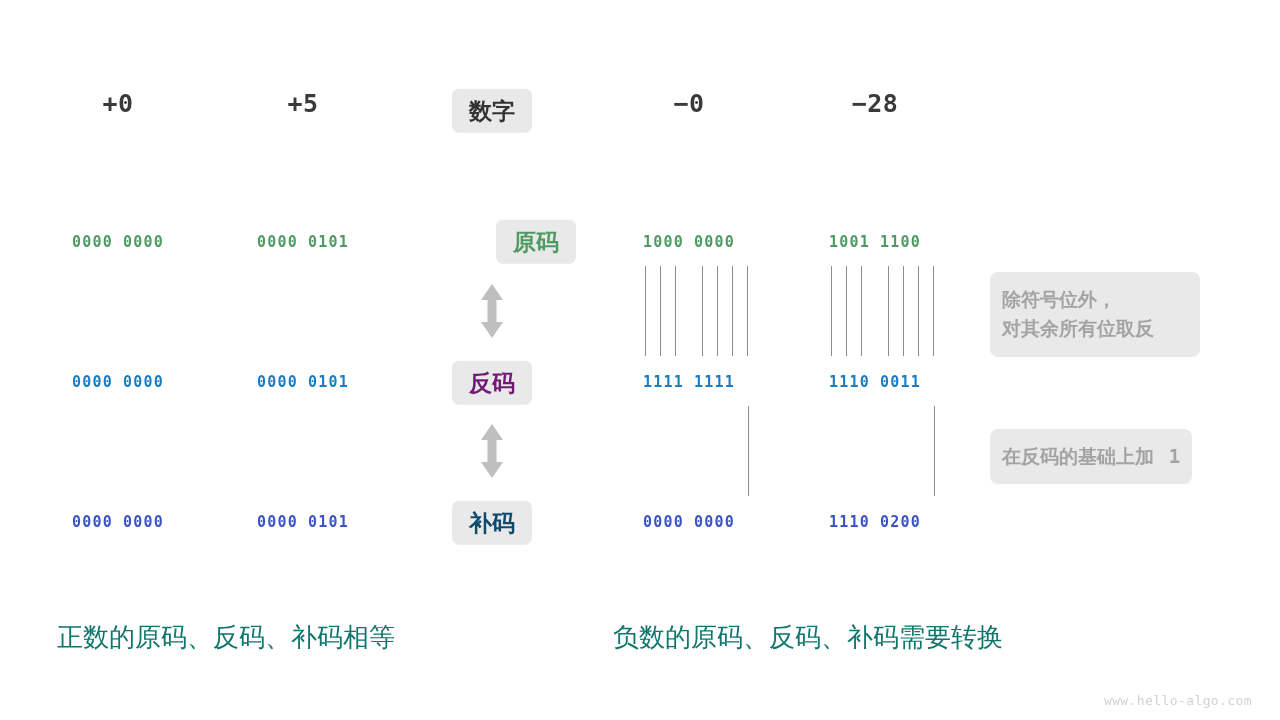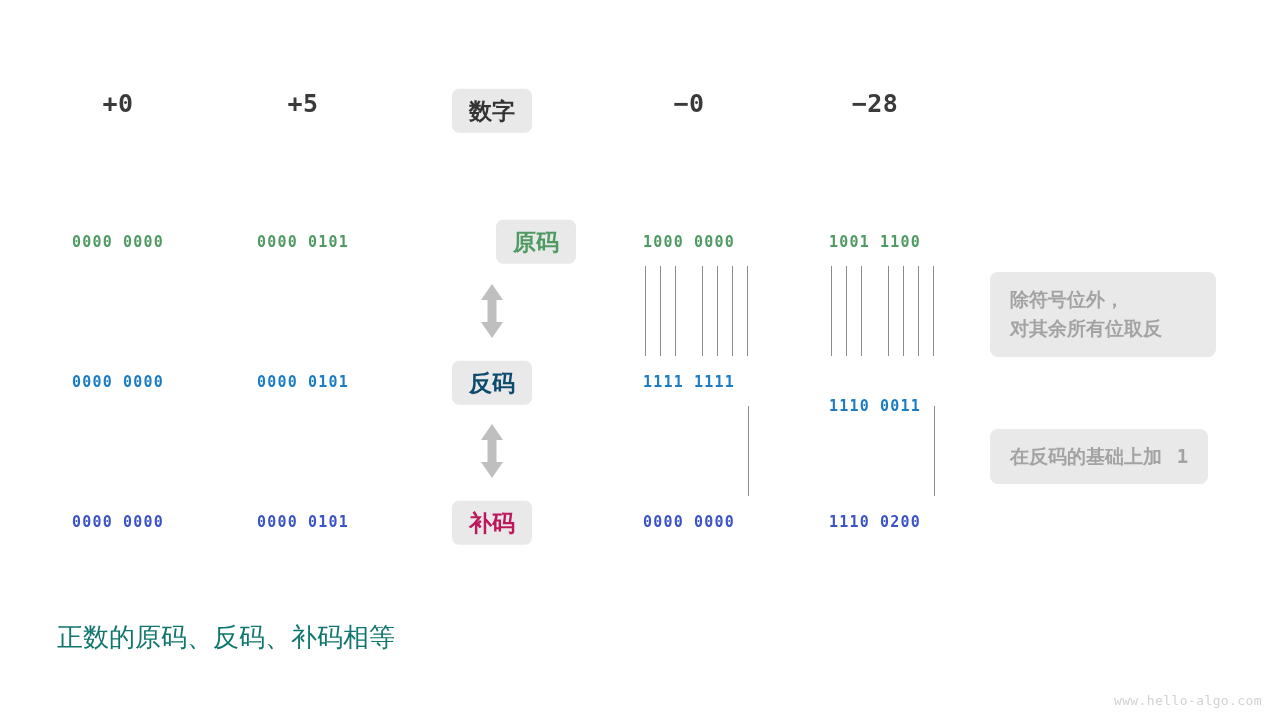--- a/index.html
+++ b/index.html
@@ -57,22 +57,22 @@
     border-radius: 7px;
     padding: 9px 17px;
     font-size: 23px;
     font-weight: bold;
     line-height: 1.15;
     white-space: nowrap;
     font-family: "DejaVu Sans", "Liberation Sans", sans-serif;
   }
   .badge-dark   { color: #333333; }
   .badge-green  { color: #4f9a62; }
-  .badge-blue   { color: #0c4a6e; }
-  .badge-indigo { color: #be185d; }
+  .badge-blue   { color: #701a75; }
+  .badge-indigo { color: #0c4a6e; }
 
   
   .dbl-arrow {
     position: absolute;
     transform: translate(-50%, -50%);
   }
 
   
   .tick {
     position: absolute;
@@ -82,21 +82,21 @@
 
   
   .note {
     position: absolute;
     background: #e9e9e9;
     border-radius: 8px;
     color: #a3a3a3;
     font-size: 19px;
     font-weight: bold;
     line-height: 1.55;
-    padding: 13px 20px;
+    padding: 13px 12px;
     font-family: "DejaVu Sans", "Liberation Sans", sans-serif;
     white-space: nowrap;
   }
   .note .mono-one {
     font-family: "DejaVu Sans Mono", "Liberation Mono", monospace;
     font-weight: bold;
   }
 
   
   .caption {
@@ -104,21 +104,21 @@
     color: #0f766e;
     font-size: 26px;
     font-weight: normal;
     white-space: nowrap;
     font-family: "DejaVu Sans", "Liberation Sans", sans-serif;
   }
 
   
   .watermark {
     position: absolute;
-    right: 18px;
+    right: 28px;
     bottom: 12px;
     color: #d2d2d2;
     font-size: 13px;
     font-family: "DejaVu Sans Mono", "Liberation Mono", monospace;
     letter-spacing: 0.4px;
   }
 </style>
 </head>
 <body>
 
@@ -145,21 +145,21 @@
   <div class="cell bincode c-green" style="left:875px; top:242px;">1001 1100</div>
 
   <div class="cell bincode c-blue" style="left:118px; top:382px;">0000 0000</div>
 
   <div class="cell bincode c-blue" style="left:303px; top:382px;">0000 0101</div>
 
   <div class="badge badge-blue" style="left:492px; top:383px;">反码</div>
 
   <div class="cell bincode c-blue" style="left:689px; top:382px;">1111 1111</div>
 
-  <div class="cell bincode c-blue" style="left:875px; top:382px;margin-top:24px;">1110 0011</div>
+  <div class="cell bincode c-blue" style="left:875px; top:382px;">1110 0011</div>
 
   <div class="cell bincode c-indigo" style="left:118px; top:522px;">0000 0000</div>
 
   <div class="cell bincode c-indigo" style="left:303px; top:522px;">0000 0101</div>
 
   <div class="badge badge-indigo" style="left:492px; top:523px;">补码</div>
 
   <div class="cell bincode c-indigo" style="left:689px; top:522px;">0000 0000</div>
 
   <div class="cell bincode c-indigo" style="left:875px; top:522px;">1110 0200</div>
@@ -200,16 +200,17 @@
     <div>对其余所有位取反</div>
   </div>
 
   <div class="note" style="left:990px; top:429px;">
     <span>在反码的基础上加</span>
     <span class="mono-one" style="margin-left:8px;">1</span>
   </div>
 
   <div class="caption" style="left:57px; top:620px;">正数的原码、反码、补码相等</div>
 
+  <div class="caption" style="left:613px; top:620px;">负数的原码、反码、补码需要转换</div>
 
   <div class="watermark">www.hello-algo.com</div>
 
 </div>
 
 </body></html>

